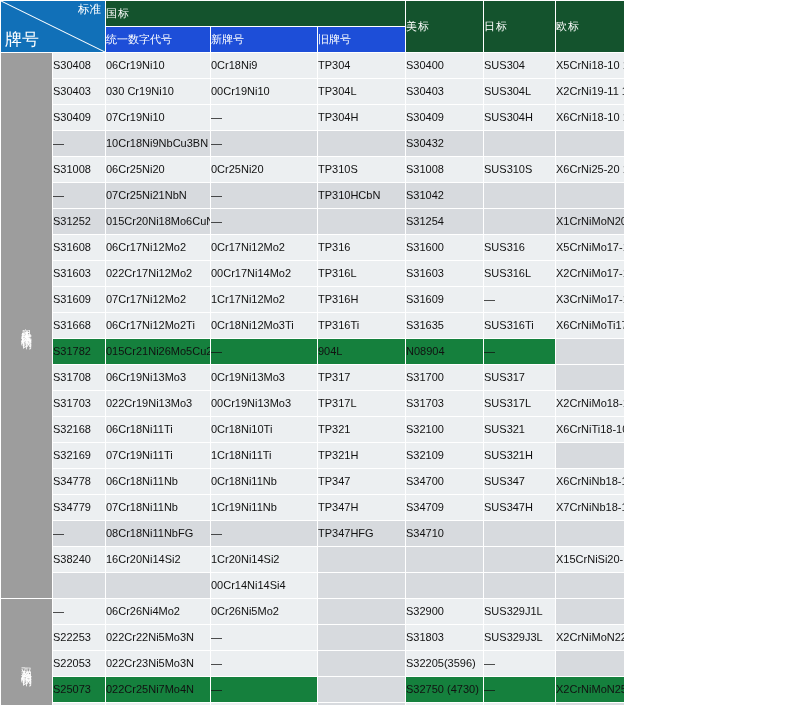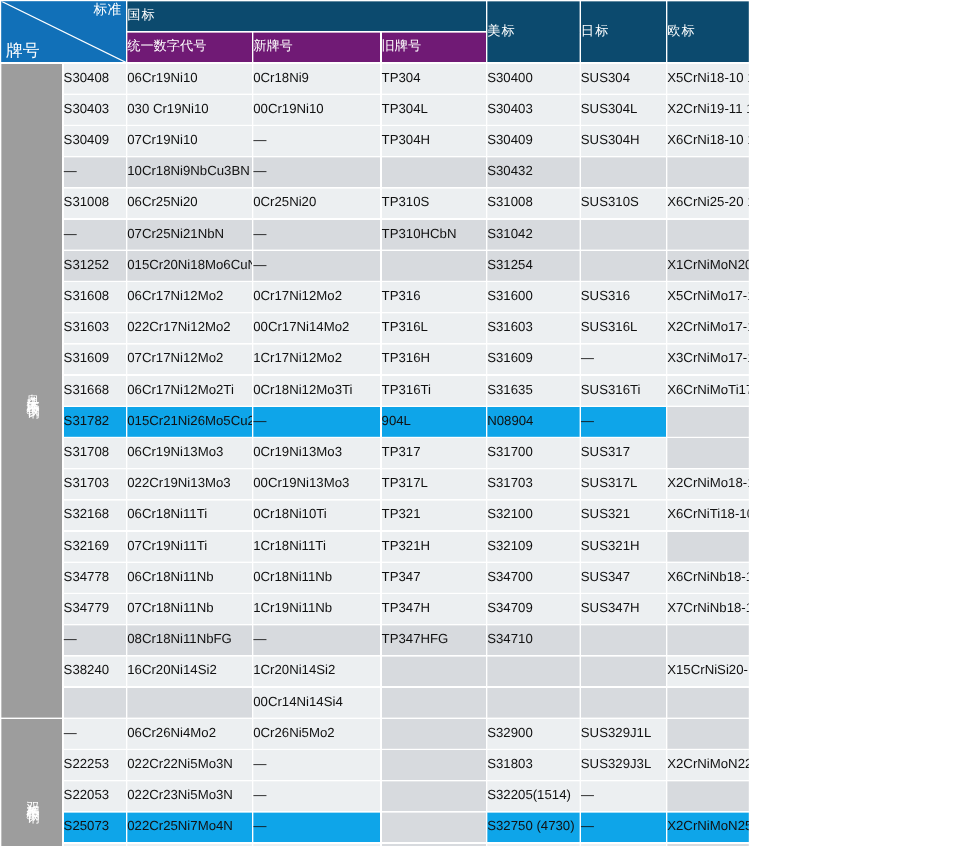--- a/index.html
+++ b/index.html
@@ -25,45 +25,45 @@
     text-align:left;
     font-weight:normal;
     font-size:11px;
     line-height:1.1;
     height:25px;
     overflow:hidden;
     white-space:nowrap;
   }
   
   .hblue{
-    background:#0c4a6e;
+    background:#14532d;
     color:#ffffff;
     text-align:center;
     font-size:14px;
     letter-spacing:1px;
   }
   .hblue2{
-    background:#701a75;
+    background:#1d4ed8;
     color:#ffffff;
     text-align:center;
     font-size:11.5px;
   }
   .corner{
     background:#1170b8;
     color:#ffffff;
     position:relative;
     text-align:center;
     font-size:11.5px;
     padding:0;
   }
   .corner .diag{
     position:absolute;left:0;top:0;width:100%;height:100%;
   }
   .corner .t1{position:absolute;top:2px;right:4px;font-size:11.5px;}
-  .corner .t2{position:absolute;bottom:2px;left:4px;font-size:14px;}
+  .corner .t2{position:absolute;bottom:2px;left:4px;font-size:17px;font-family:Liberation Serif, serif;}
 
   
   .sidelab{
     background:#9d9d9d;
     color:#ffffff;
     text-align:center;
     font-size:13px;
     letter-spacing:2px;
     writing-mode:vertical-rl;
     text-orientation:upright;
@@ -76,21 +76,21 @@
   }
 
   
   .d{
     padding-left:6px;
     font-size:11px;
     color:#111;
   }
   .lt{background:#eceff1;}   
   .md{background:#d7dade;}   
-  .dk{background:#0ea5e9;}   
+  .dk{background:#15803d;}   
   .empty{background:#d7dade;}
   .cen{text-align:center;padding-left:0;}
 </style>
 </head>
 <body>
 
 <div class="sheet">
   <table class="grid">
     <colgroup>
       <col style="width:52px">
@@ -333,21 +333,21 @@
           <td class="d empty"></td>
           <td class="d lt">S31803</td>
           <td class="d lt">SUS329J3L</td>
           <td class="d lt">X2CrNiMoN22-5-3 1.4462</td>
         </tr>
         <tr>
           <td class="d lt">S22053</td>
           <td class="d lt">022Cr23Ni5Mo3N</td>
           <td class="d lt cen">—</td>
           <td class="d empty"></td>
-          <td class="d lt">S32205(1514)</td>
+          <td class="d lt">S32205(3596)</td>
           <td class="d lt cen">—</td>
           <td class="d empty"></td>
         </tr>
         <tr>
           <td class="d dk">S25073</td>
           <td class="d dk">022Cr25Ni7Mo4N</td>
           <td class="d dk cen">—</td>
           <td class="d empty"></td>
           <td class="d dk">S32750 (4730)</td>
           <td class="d dk cen">—</td>

